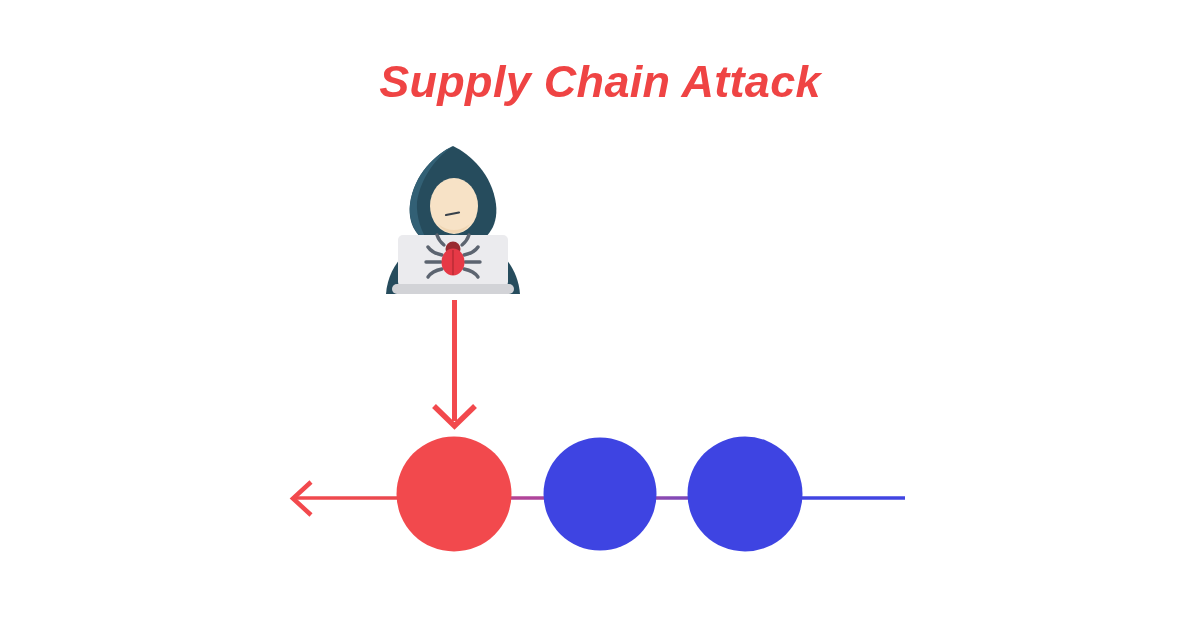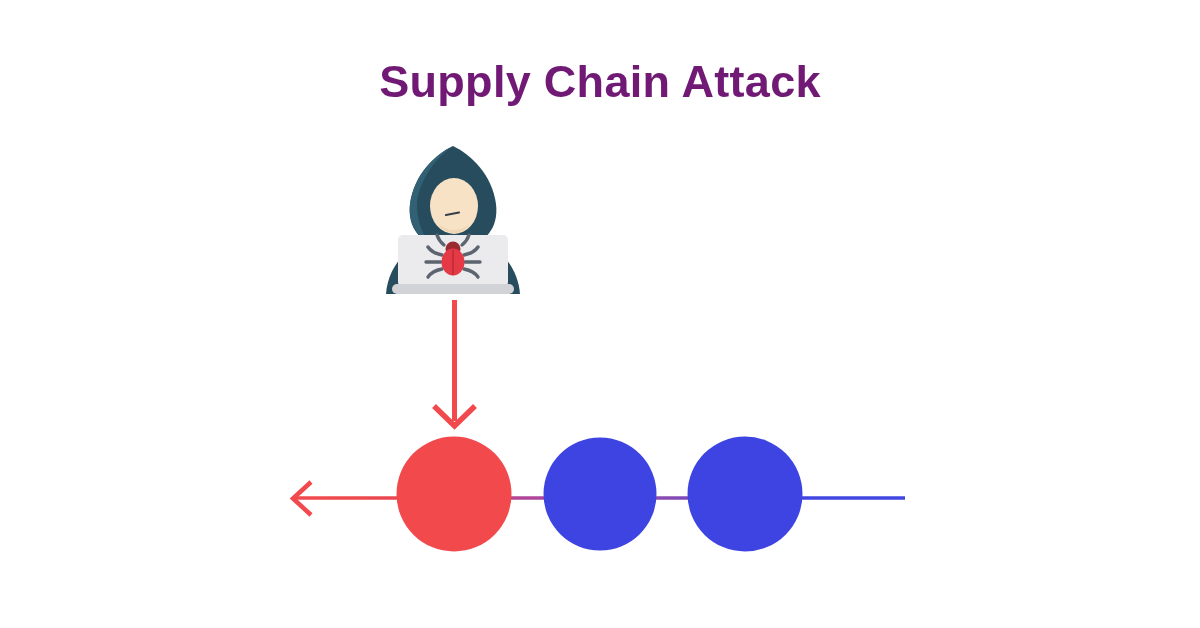--- a/index.html
+++ b/index.html
@@ -26,21 +26,21 @@
     position: absolute;
     top: 0;
     left: 0;
   }
 </style>
 </head>
 <body>
 
 <div class="stage">
 
-  <h1 class="title" style="color: #701a75;">Supply Chain Attack</h1>
+  <h1 class="title" style="color: #ef4444; font-style: italic;">Supply Chain Attack</h1>
 
   <svg class="diagram-svg" width="1200" height="628" viewBox="0 0 1200 628">
 
     <defs>
       <linearGradient id="lineGrad" gradientUnits="userSpaceOnUse" x1="293" y1="0" x2="905" y2="0">
         <stop offset="0" stop-color="#F2494D"></stop>
         <stop offset="0.2" stop-color="#E8484F"></stop>
         <stop offset="0.38" stop-color="#B0449A"></stop>
         <stop offset="0.55" stop-color="#9D4BA5"></stop>
         <stop offset="0.82" stop-color="#4145E2"></stop>

